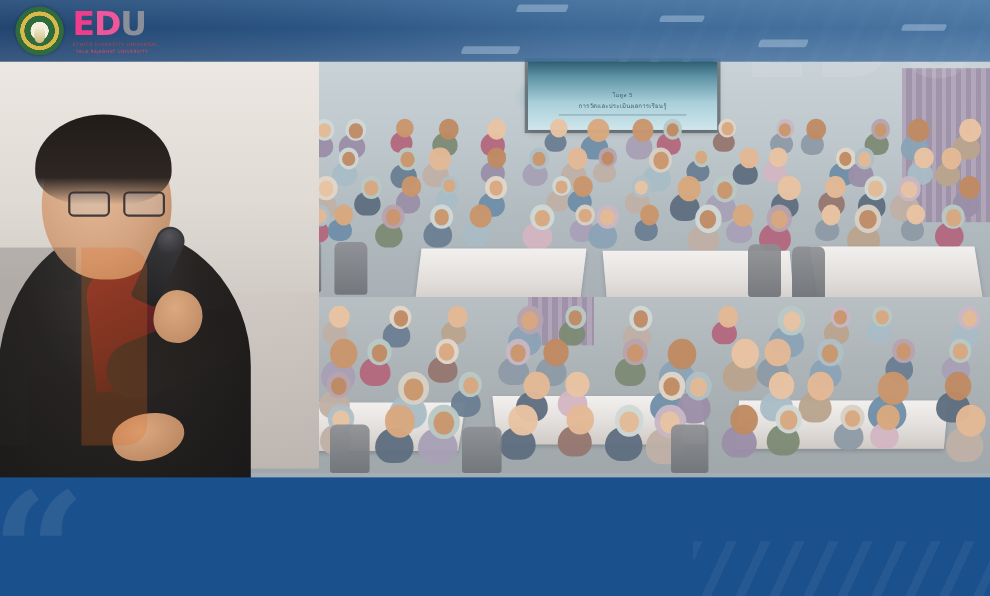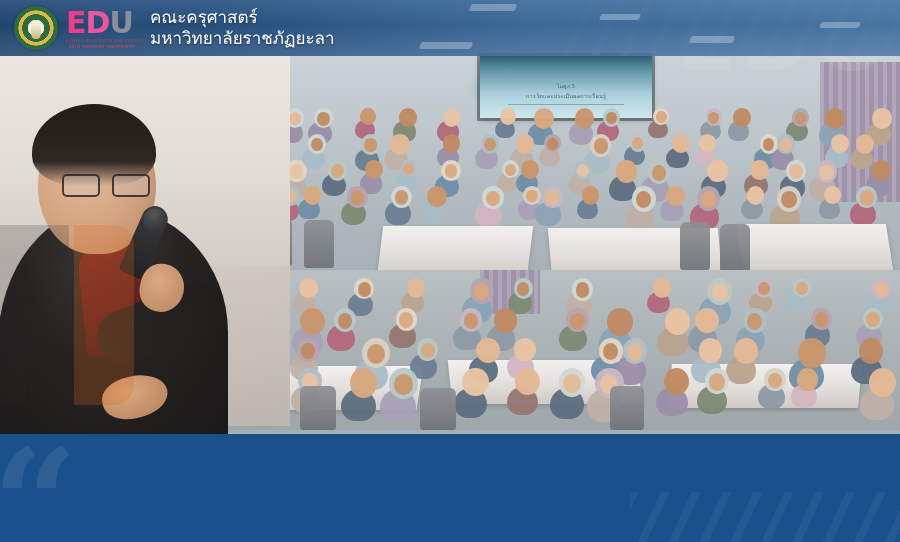--- a/index.html
+++ b/index.html
@@ -624,24 +624,20 @@
     <div class="seal"></div>
 
     <div class="edu-logo">
       <div class="edu-word">
         <span class="edu-e">E</span><span class="edu-d">D</span><span class="edu-u">U</span>
       </div>
       <div class="edu-tag1">ETHICS  DIVERSITY  UNIVERSAL</div>
       <div class="edu-tag2">YALA RAJABHAT UNIVERSITY</div>
     </div>
 
-    <div class="hdr-title">
-      <div>คณะครุศาสตร์</div>
-      <div>มหาวิทยาลัยราชภัฏยะลา</div>
-    </div>
   </div>
 
   <div class="caption">
     <div class="cap-quote">“</div>
     <div class="cap-diag"></div>
 
   </div>
 
 </div>
 

